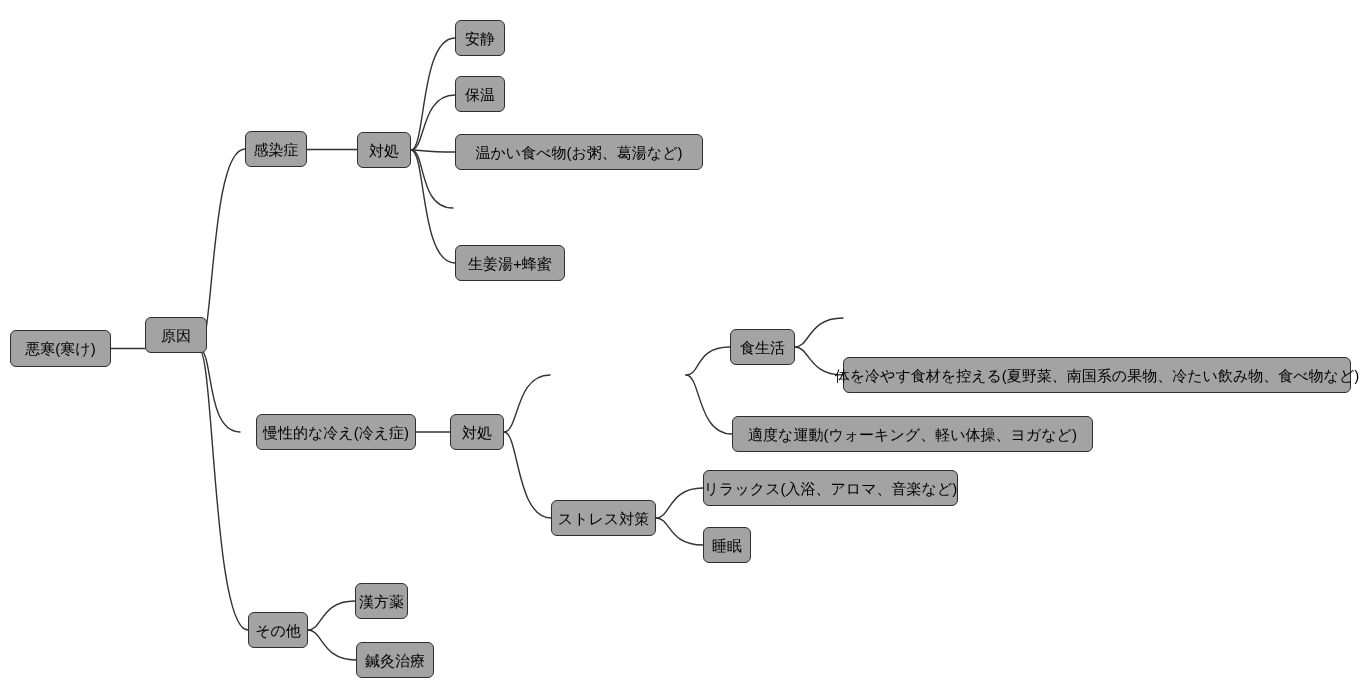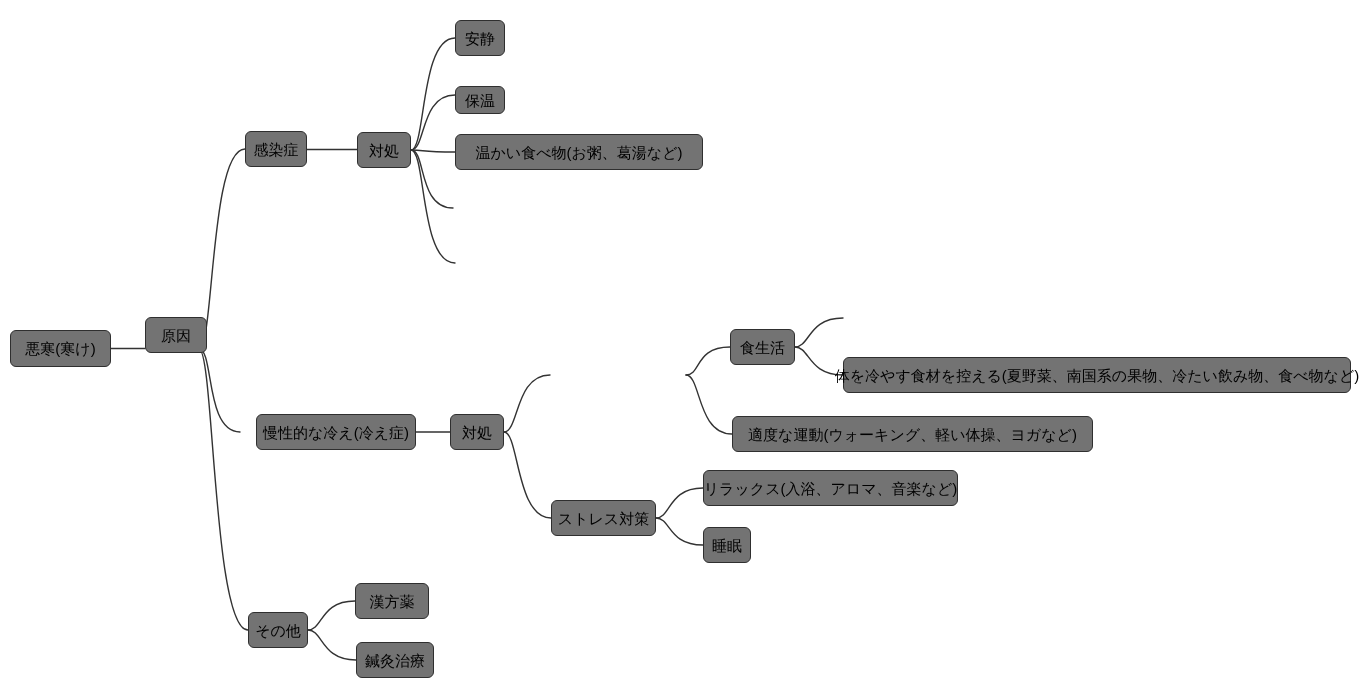--- a/index.html
+++ b/index.html
@@ -26,21 +26,21 @@
     stroke: #333333;
     stroke-width: 1.4;
     stroke-linecap: round;
   }
   .node {
     position: absolute;
     box-sizing: border-box;
     display: flex;
     align-items: center;
     justify-content: center;
-    background: #737373;
+    background: #a3a3a3;
     border: 1.5px solid #2f2f2f;
     border-radius: 6px;
     font-size: 15px;
     line-height: 1;
     color: #000000;
     white-space: nowrap;
     padding: 0 4px;
   }
 </style>
 </head>
@@ -75,25 +75,26 @@
   <div class="node" style="left:10px;top:330px;width:101px;height:37px">悪寒(寒け)</div>
 
   <div class="node" style="left:145px;top:317px;width:62px;height:36px">原因</div>
 
   <div class="node" style="left:245px;top:131px;width:62px;height:36px">感染症</div>
 
   <div class="node" style="left:357px;top:132px;width:54px;height:36px">対処</div>
 
   <div class="node" style="left:455px;top:20px;width:50px;height:36px">安静</div>
 
-  <div class="node" style="left:455px;top:86px;width:50px;height:28px">保温</div>
+  <div class="node" style="left:455px;top:76px;width:50px;height:36px">保温</div>
 
   <div class="node" style="left:455px;top:134px;width:248px;height:36px">温かい食べ物(お粥、葛湯など)</div>
 
 
+  <div class="node" style="left:455px;top:245px;width:110px;height:36px">生姜湯+蜂蜜</div>
 
   <div class="node" style="left:256px;top:414px;width:160px;height:36px">慢性的な冷え(冷え症)</div>
 
   <div class="node" style="left:450px;top:414px;width:54px;height:36px">対処</div>
 
 
   <div class="node" style="left:730px;top:329px;width:65px;height:36px">食生活</div>
 
 
   <div class="node" style="left:843px;top:357px;width:508px;height:36px">体を冷やす食材を控える(夏野菜、南国系の果物、冷たい飲み物、食べ物など)</div>
@@ -101,17 +102,17 @@
   <div class="node" style="left:732px;top:416px;width:361px;height:36px">適度な運動(ウォーキング、軽い体操、ヨガなど)</div>
 
   <div class="node" style="left:551px;top:500px;width:105px;height:36px">ストレス対策</div>
 
   <div class="node" style="left:703px;top:470px;width:255px;height:36px">リラックス(入浴、アロマ、音楽など)</div>
 
   <div class="node" style="left:703px;top:527px;width:48px;height:36px">睡眠</div>
 
   <div class="node" style="left:248px;top:612px;width:60px;height:36px">その他</div>
 
-  <div class="node" style="left:355px;top:583px;width:74px;height:36px">漢方薬</div>
+  <div class="node" style="left:355px;top:583px;width:53px;height:36px">漢方薬</div>
 
   <div class="node" style="left:356px;top:642px;width:78px;height:36px">鍼灸治療</div>
 
 </div>
 
 </body></html>

